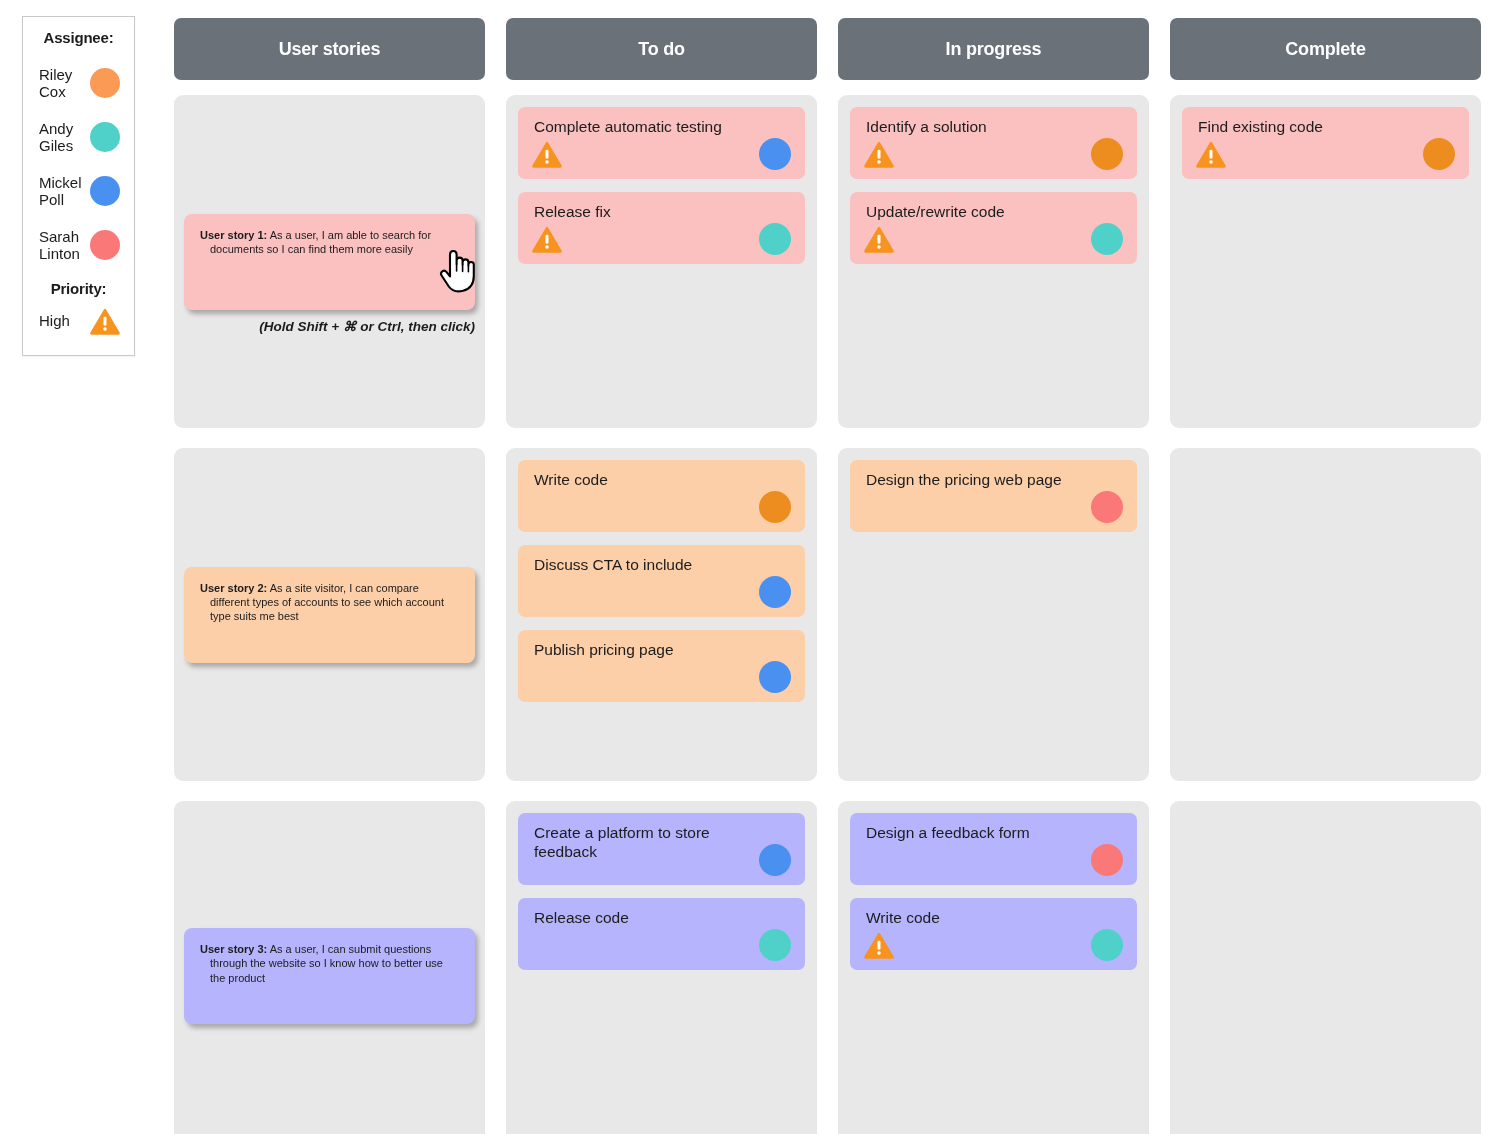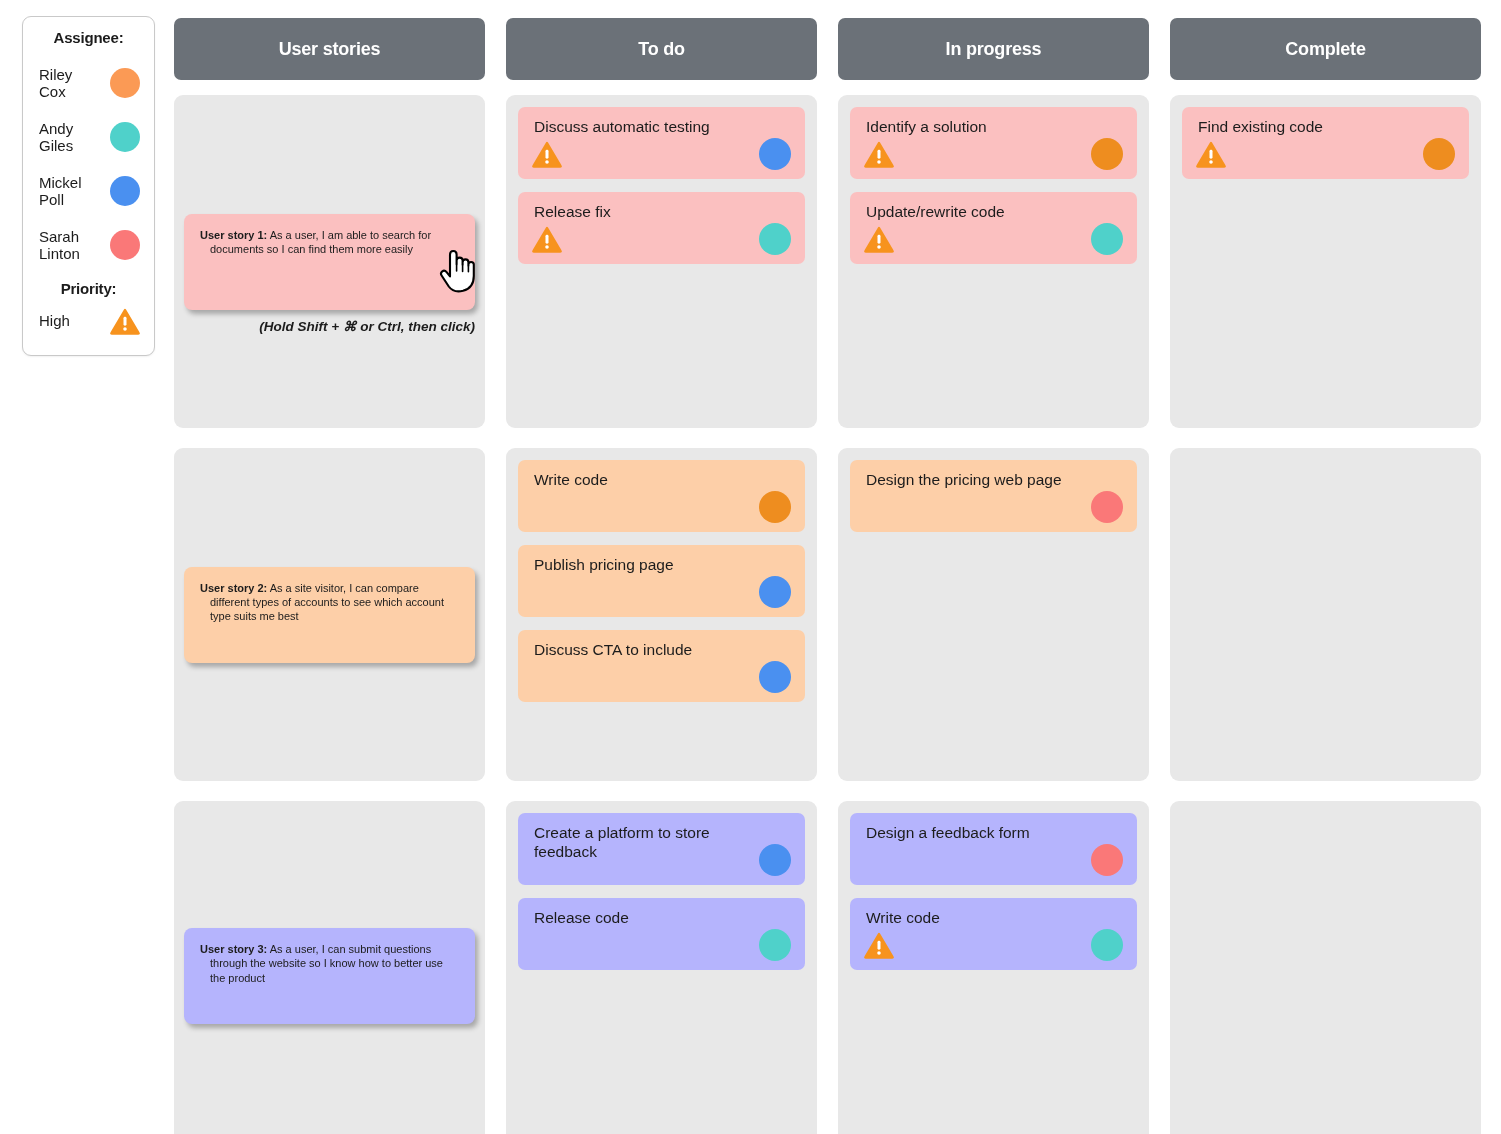--- a/index.html
+++ b/index.html
@@ -16,24 +16,24 @@
     height: 1134px;
     background: #ffffff;
     overflow: hidden;
   }
 
   
   .legend {
     position: absolute;
     left: 22px;
     top: 16px;
-    width: 133px;
+    width: 113px;
     background: #ffffff;
     border: 1px solid #c9c9c9;
-    border-radius: 9px;
+    border-radius: 0;
     padding: 12px 10px 14px 10px;
     box-shadow: 0 1px 2px rgba(0,0,0,0.06);
   }
   .legend-title {
     font-size: 15px;
     font-weight: bold;
     color: #1c1c1c;
     text-align: center;
     margin-bottom: 10px;
     letter-spacing: -0.2px;
@@ -255,21 +255,21 @@
             </div>
           </div>
         </div>
     </div>
 
     <div class="column">
       <div class="col-header">To do</div>
       <div class="lanes" id="todo-lanes">
           <div class="lane h1">
             <div class="card" style="background: rgb(251, 192, 192);">
-              <div class="card-title">Discuss automatic testing</div>
+              <div class="card-title">Complete automatic testing</div>
               <div class="card-footer">
                 <span class="warn">
                   <svg viewBox="0 0 32 28">
                     <path d="M16 1.5 L30.5 26 Q31.2 27 30 27 L2 27 Q0.8 27 1.5 26 Z" fill="#F7931E" stroke="#F7931E" stroke-width="2.2" stroke-linejoin="round"></path>
                     <rect x="14.4" y="9" width="3.2" height="9.5" rx="1.5" fill="#ffffff"></rect>
                     <circle cx="16" cy="22" r="1.9" fill="#ffffff"></circle>
                   </svg>
                 </span>
                 <span class="dot" title="Mickel Poll" style="background: rgb(74, 144, 240);"></span>
               </div>
@@ -290,28 +290,28 @@
           </div>
           <div class="lane h2">
             <div class="card" style="background: rgb(253, 207, 168);">
               <div class="card-title">Write code</div>
               <div class="card-footer">
                 <span class="spacer"></span>
                 <span class="dot" title="Riley Cox" style="background: rgb(238, 141, 31);"></span>
               </div>
             </div>
             <div class="card" style="background: rgb(253, 207, 168);">
+              <div class="card-title">Discuss CTA to include</div>
+              <div class="card-footer">
+                <span class="spacer"></span>
+                <span class="dot" title="Mickel Poll" style="background: rgb(74, 144, 240);"></span>
+              </div>
+            </div>
+            <div class="card" style="background: rgb(253, 207, 168);">
               <div class="card-title">Publish pricing page</div>
-              <div class="card-footer">
-                <span class="spacer"></span>
-                <span class="dot" title="Mickel Poll" style="background: rgb(74, 144, 240);"></span>
-              </div>
-            </div>
-            <div class="card" style="background: rgb(253, 207, 168);">
-              <div class="card-title">Discuss CTA to include</div>
               <div class="card-footer">
                 <span class="spacer"></span>
                 <span class="dot" title="Mickel Poll" style="background: rgb(74, 144, 240);"></span>
               </div>
             </div>
           </div>
           <div class="lane h3">
             <div class="card" style="background: rgb(181, 180, 253);">
               <div class="card-title">Create a platform to store feedback</div>
               <div class="card-footer">

